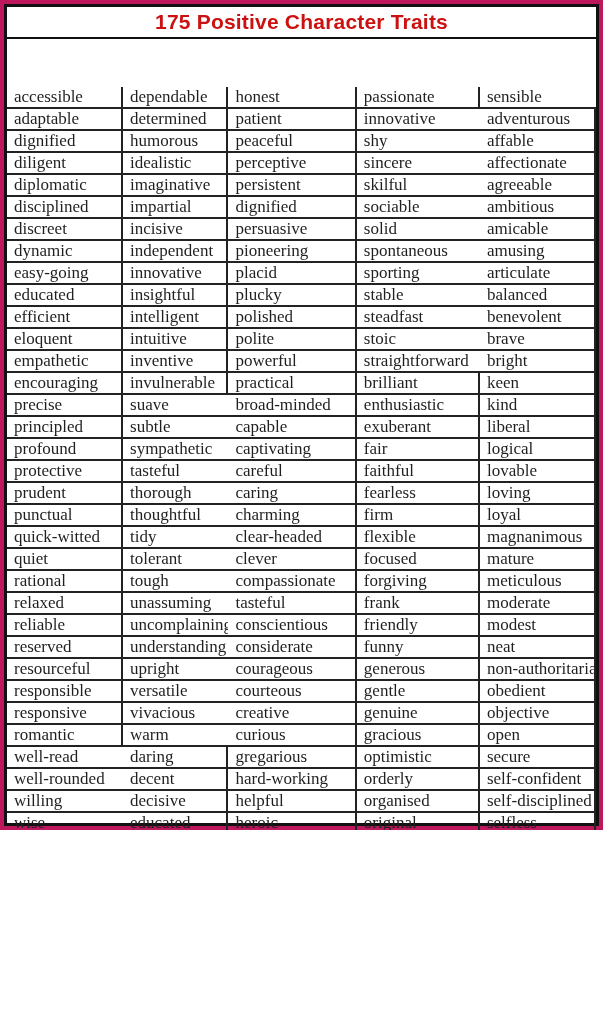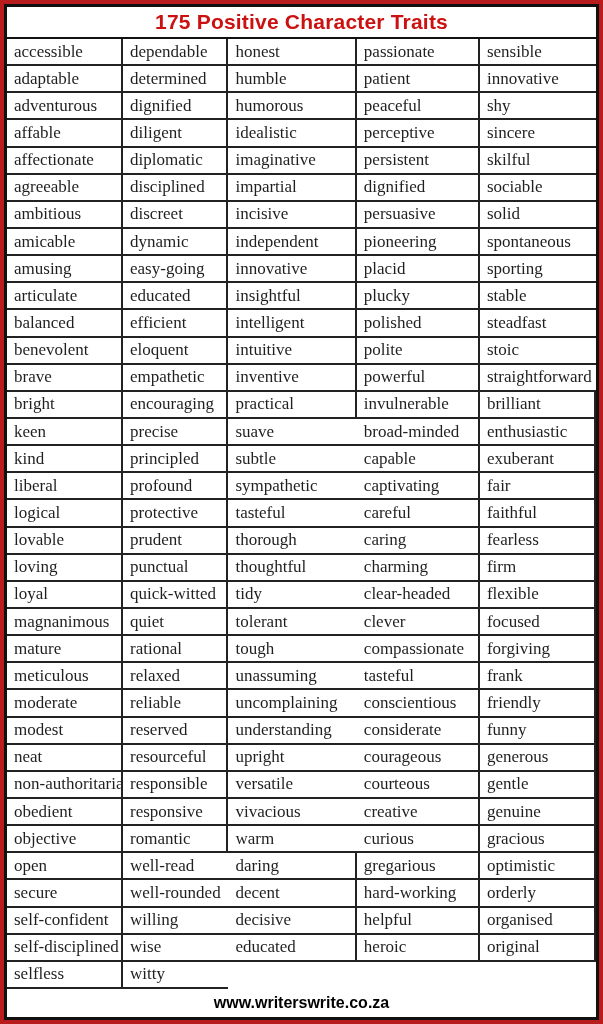--- a/index.html
+++ b/index.html
@@ -2,24 +2,24 @@
 <html><head>
 <meta charset="utf-8">
 <style>
   html, body {
     margin: 0;
     padding: 0;
     background: #ffffff;
   }
   .page {
     width: 603px;
-    height: 1024px;
+    height: 830px;
     box-sizing: border-box;
     padding: 4px;
-    background: #b91c1c;
+    background: #be185d;
     font-family: "Liberation Serif", serif;
   }
   .sheet {
     box-sizing: border-box;
     width: 100%;
     height: 100%;
     border: 3px solid #111111;
     display: flex;
     flex-direction: column;
     background: #ffffff;
@@ -36,20 +36,21 @@
     font-weight: bold;
     font-size: 21px;
     color: #cc1111;
     letter-spacing: 0.2px;
   }
   .grid {
     flex: 1 1 auto;
     display: grid;
     grid-template-columns: 19.7% 17.9% 21.8% 20.9% 19.7%;
     grid-auto-rows: 1fr;
+    margin-top: 48px;
   }
   .cell {
     box-sizing: border-box;
     border-right: 2px solid #222222;
     border-bottom: 2px solid #222222;
     display: flex;
     align-items: center;
     padding: 0 4px 0 7px;
     font-size: 17px;
     color: #1f1f1f;
@@ -79,21 +80,20 @@
   <div class="sheet">
     <div class="header">175 Positive Character Traits</div>
     <div class="grid">
         <div class="cell">accessible</div>
         <div class="cell">dependable</div>
         <div class="cell">honest</div>
         <div class="cell">passionate</div>
         <div class="cell lastcol">sensible</div>
         <div class="cell">adaptable</div>
         <div class="cell">determined</div>
-        <div class="cell">humble</div>
         <div class="cell">patient</div>
         <div class="cell lastcol">innovative</div>
         <div class="cell">adventurous</div>
         <div class="cell">dignified</div>
         <div class="cell">humorous</div>
         <div class="cell">peaceful</div>
         <div class="cell lastcol">shy</div>
         <div class="cell">affable</div>
         <div class="cell">diligent</div>
         <div class="cell">idealistic</div>
@@ -139,22 +139,22 @@
         <div class="cell">intuitive</div>
         <div class="cell">polite</div>
         <div class="cell lastcol">stoic</div>
         <div class="cell">brave</div>
         <div class="cell">empathetic</div>
         <div class="cell">inventive</div>
         <div class="cell">powerful</div>
         <div class="cell lastcol">straightforward</div>
         <div class="cell">bright</div>
         <div class="cell">encouraging</div>
+        <div class="cell">invulnerable</div>
         <div class="cell">practical</div>
-        <div class="cell">invulnerable</div>
         <div class="cell">brilliant</div>
         <div class="cell">keen</div>
         <div class="cell">precise</div>
         <div class="cell lastcol">suave</div>
         <div class="cell">broad-minded</div>
         <div class="cell">enthusiastic</div>
         <div class="cell">kind</div>
         <div class="cell">principled</div>
         <div class="cell lastcol">subtle</div>
         <div class="cell">capable</div>

